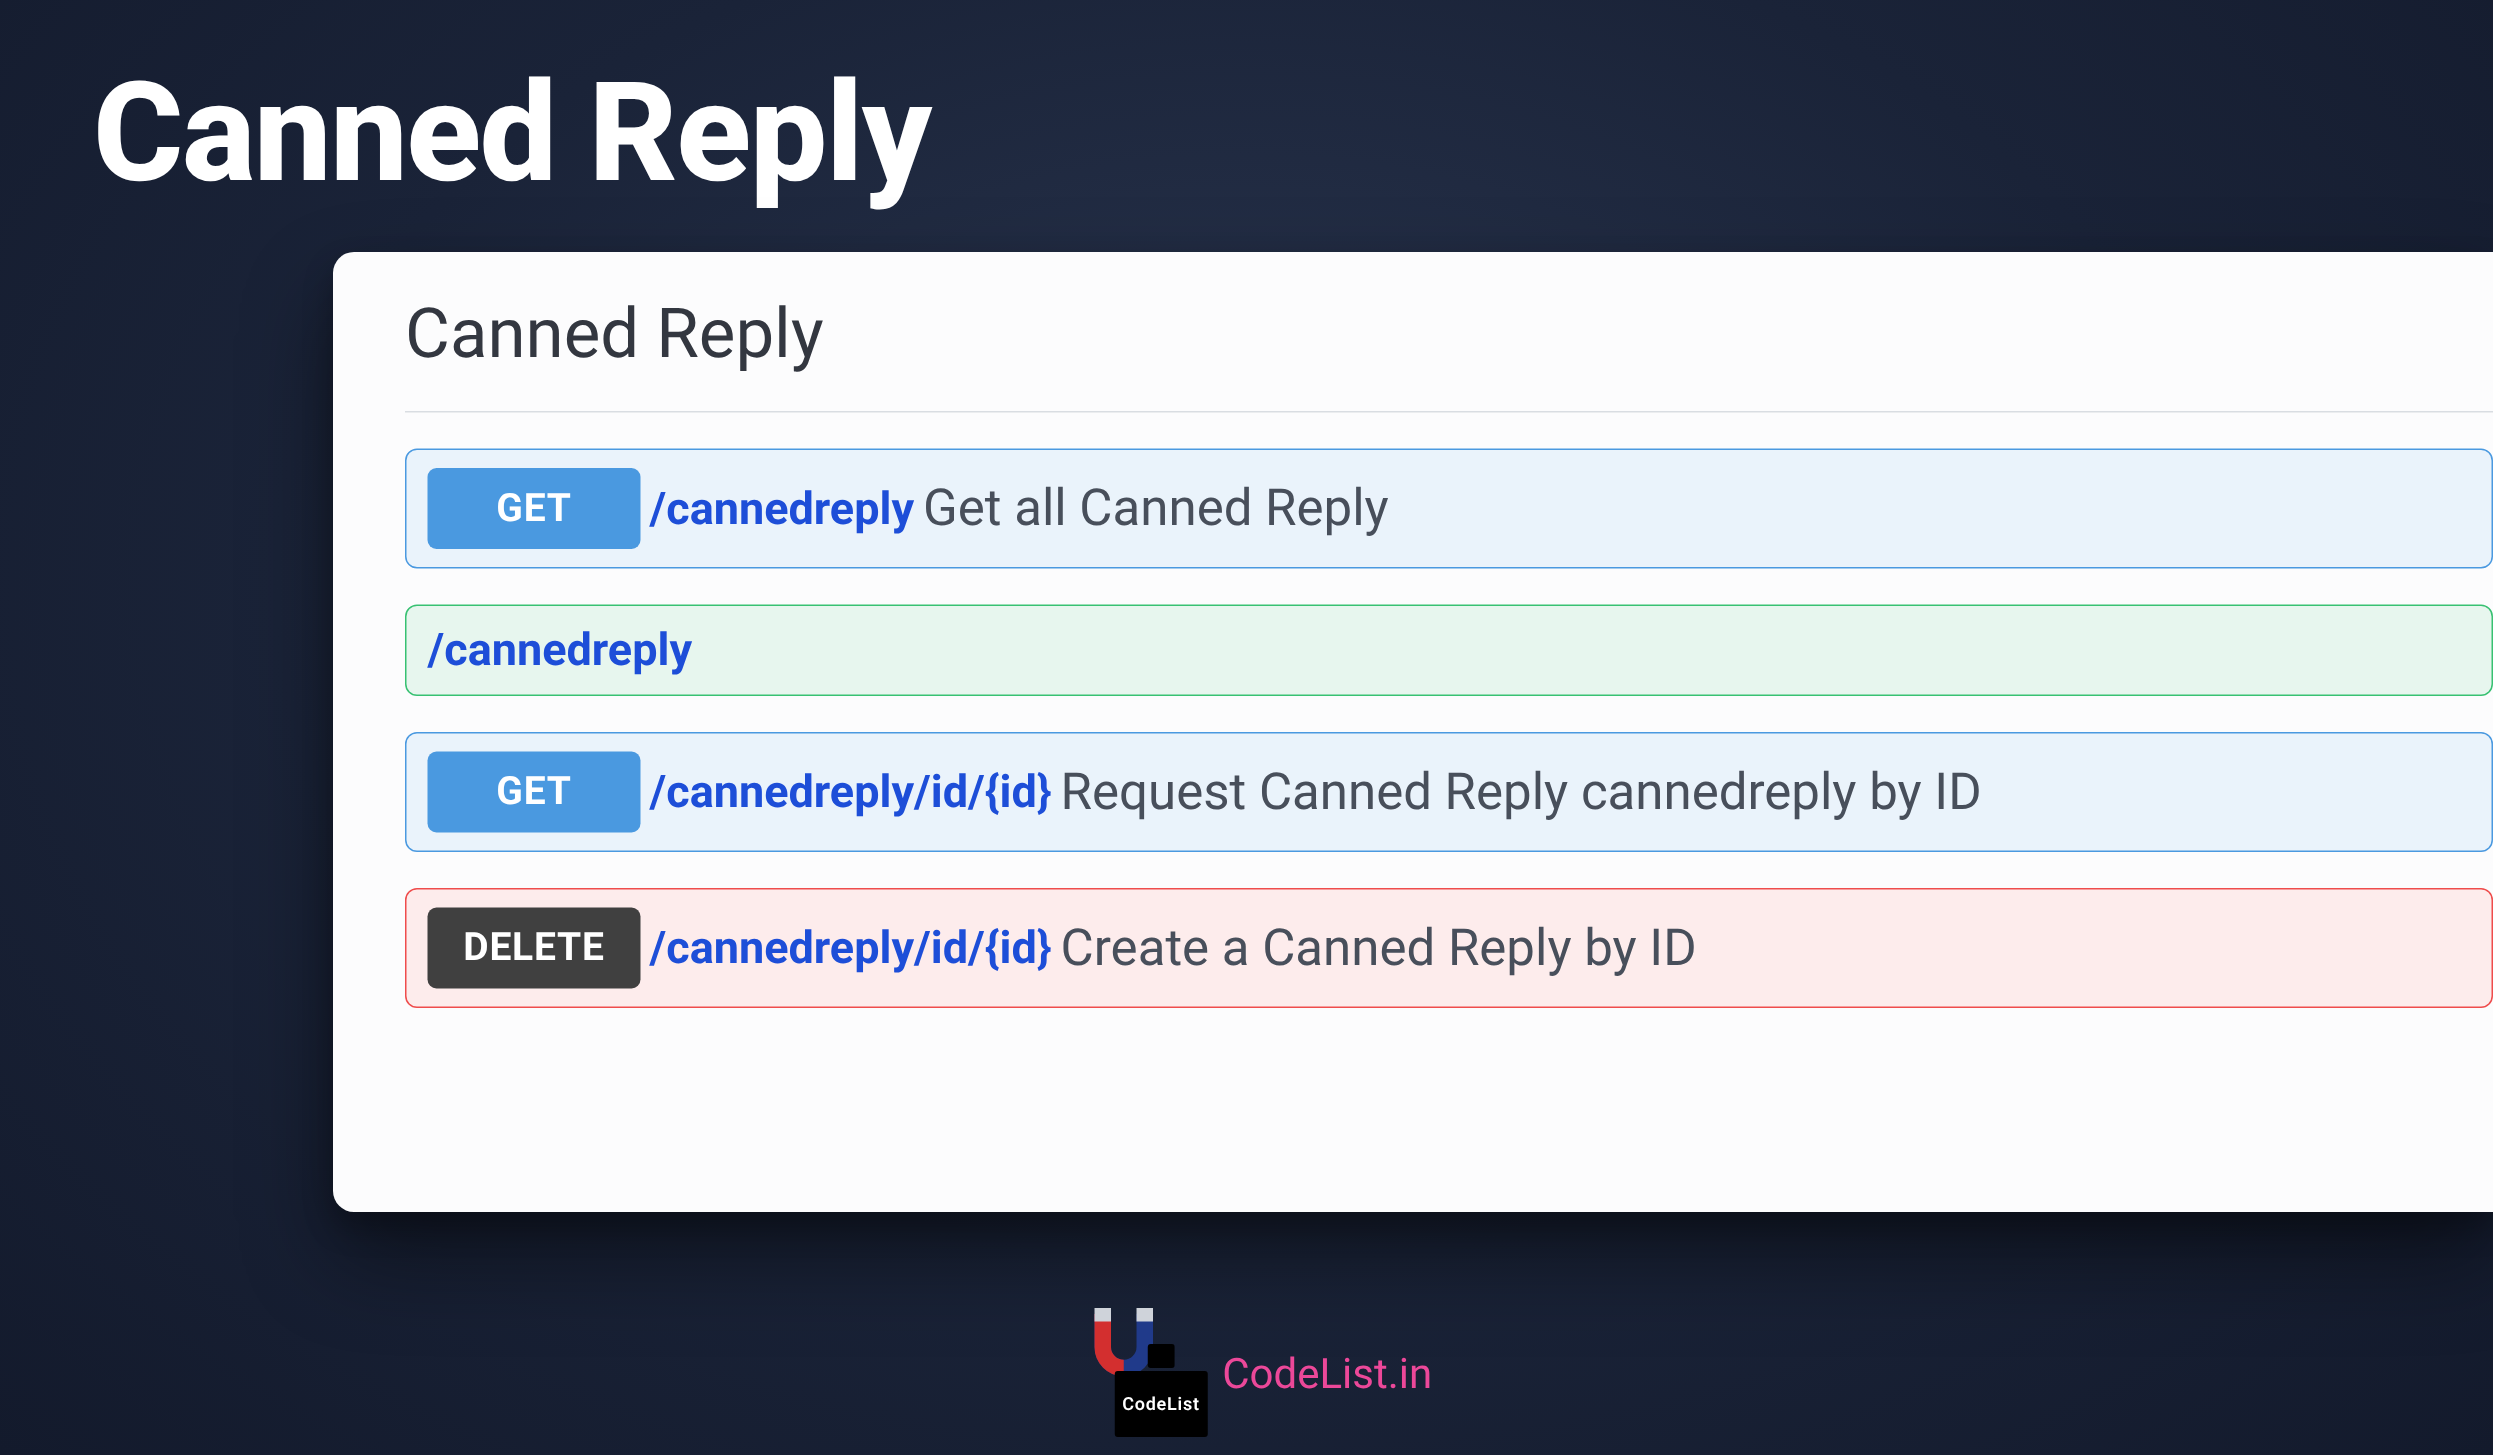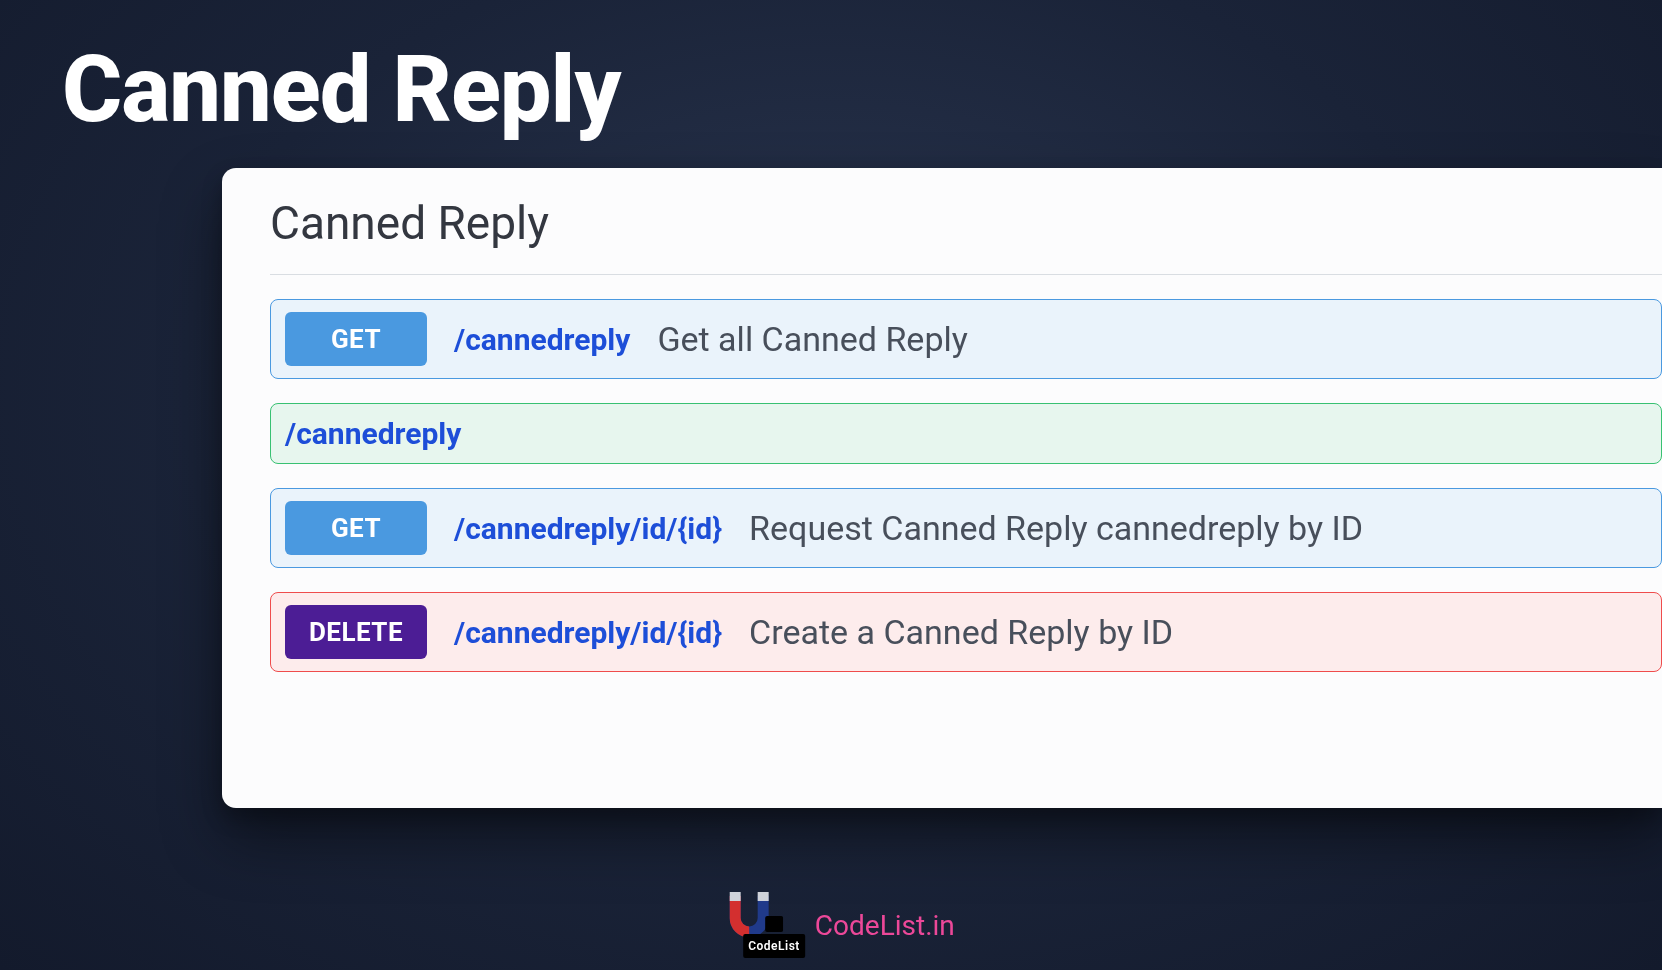--- a/index.html
+++ b/index.html
@@ -38,21 +38,21 @@
   }
   .divider {
     height: 1px;
     background: #d9dde2;
     margin-right: 0;
     margin-bottom: 24px;
   }
   .endpoint {
     display: flex;
     align-items: center;
-    gap: 27px;
+    gap: 6px;
     border: 1px solid;
     border-radius: 8px;
     padding: 12px 14px;
     margin-bottom: 24px;
     margin-right: 0;
   }
   .endpoint.get    { background: #eaf3fb; border-color: #4a99e0; }
   .endpoint.post   { background: #e7f6ee; border-color: #38c172; }
   .endpoint.delete { background: #fdecec; border-color: #ef4c4c; }
   .method-badge {
@@ -61,21 +61,21 @@
     color: #ffffff;
     font-weight: 700;
     font-size: 26px;
     padding: 12px 8px;
     border-radius: 6px;
     letter-spacing: 0.5px;
     flex-shrink: 0;
   }
   .method-badge.get    { background: #4a99e0; }
   .method-badge.post   { background: #38c172; }
-  .method-badge.delete { background: #4c1d95; }
+  .method-badge.delete { background: #404040; }
   .endpoint-path {
     font-size: 30px;
     font-weight: 700;
     color: #1d4ed8;
     font-family: -apple-system, BlinkMacSystemFont, "Segoe UI", Roboto, sans-serif;
   }
   .endpoint-desc {
     font-size: 34px;
     color: #484f5b;
   }
@@ -99,21 +99,21 @@
   }
   .brand-text {
     color: #ec4899;
     font-size: 28px;
     font-weight: 400;
   }
   .brand-sub {
     background: #000;
     color: #fff;
     font-size: 12px;
-    padding: 5px 5px;
+    padding: 15px 5px;
     border-radius: 2px;
     margin-top: -4px;
     font-weight: 600;
     letter-spacing: 0.5px;
     margin-left: 36px;
   }
 </style>
 </head>
 <body>
 

